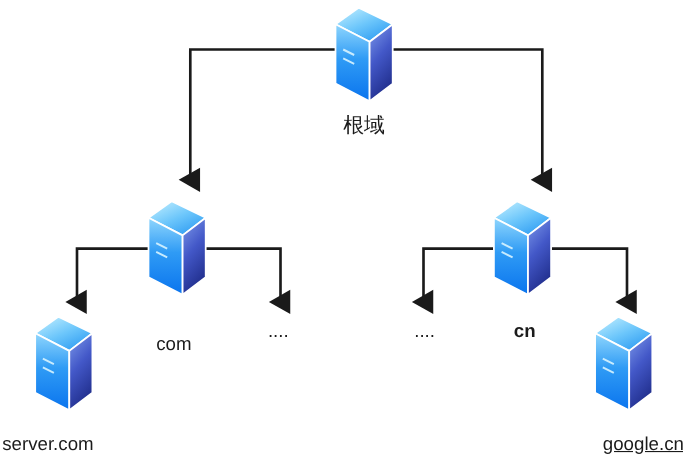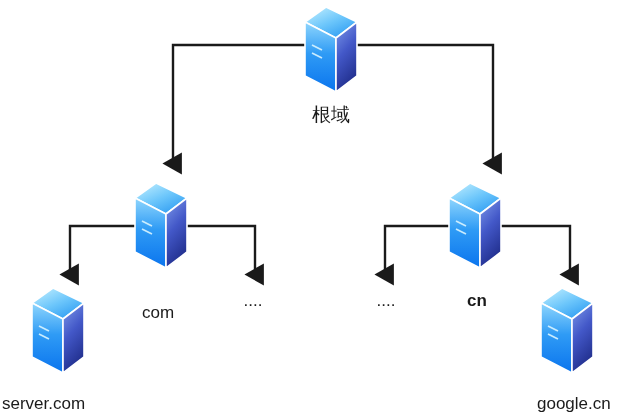--- a/index.html
+++ b/index.html
@@ -134,18 +134,18 @@
 
   <div class="node" style="left:538px; top:285px;">
     <svg viewBox="0 0 58 92">
       <polygon points="3,18 24,3 55,18 34,34" fill="url(#gTop)" stroke="#ffffff" stroke-width="1.6"></polygon>
       <polygon points="3,18 34,34 34,88 3,72" fill="url(#gLeft)" stroke="#ffffff" stroke-width="1.6"></polygon>
       <polygon points="34,34 55,18 55,72 34,88" fill="url(#gRight)" stroke="#ffffff" stroke-width="1.6"></polygon>
       <path d="M10,41 L20,46" stroke="#d8f4ff" stroke-width="1.8" opacity="0.9"></path>
       <path d="M10,49 L20,54" stroke="#d8f4ff" stroke-width="1.8" opacity="0.9"></path>
     </svg>
   </div>
-  <div class="label" style="left:537px; top:394px;">google.cn</div>
+  <div class="label" style="left:548px; top:394px;text-decoration:underline;">google.cn</div>
 
   <div class="label center" style="left:253px; top:291px;">....</div>
   <div class="label center" style="left:386px; top:291px;">....</div>
 
 </div>
 
 </body></html>

